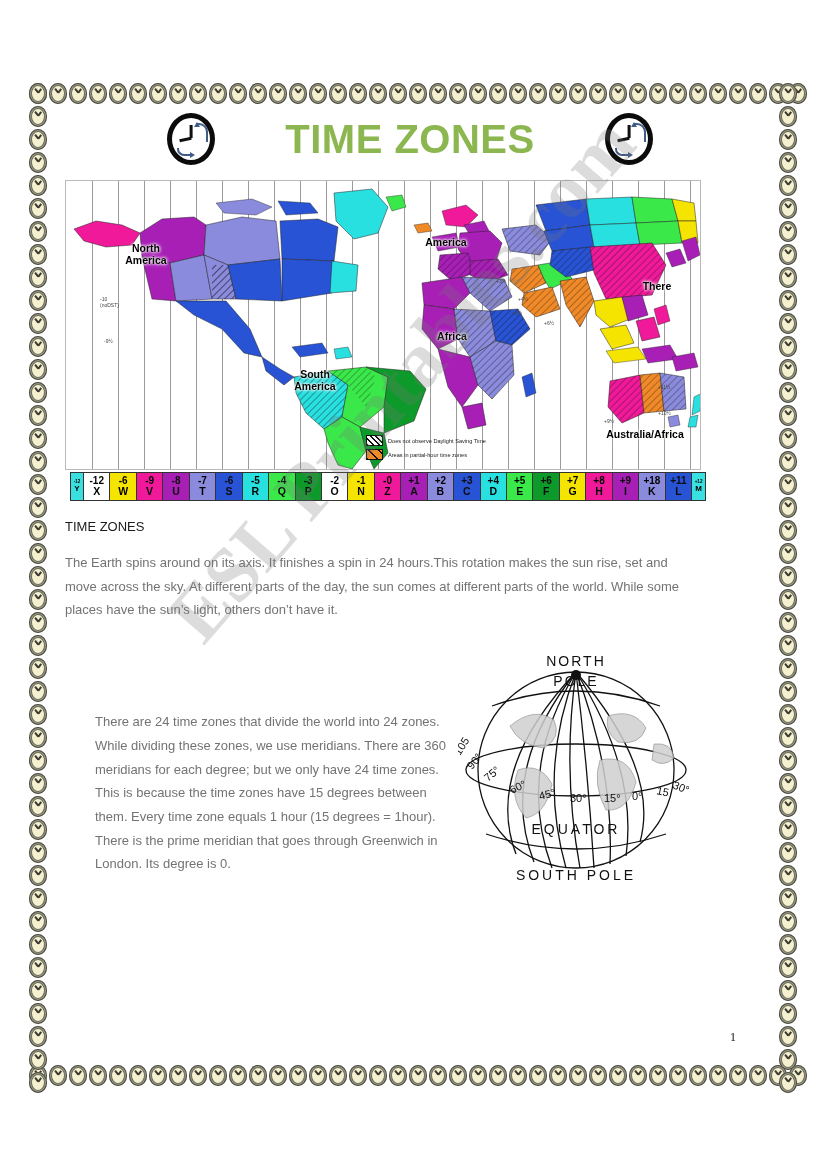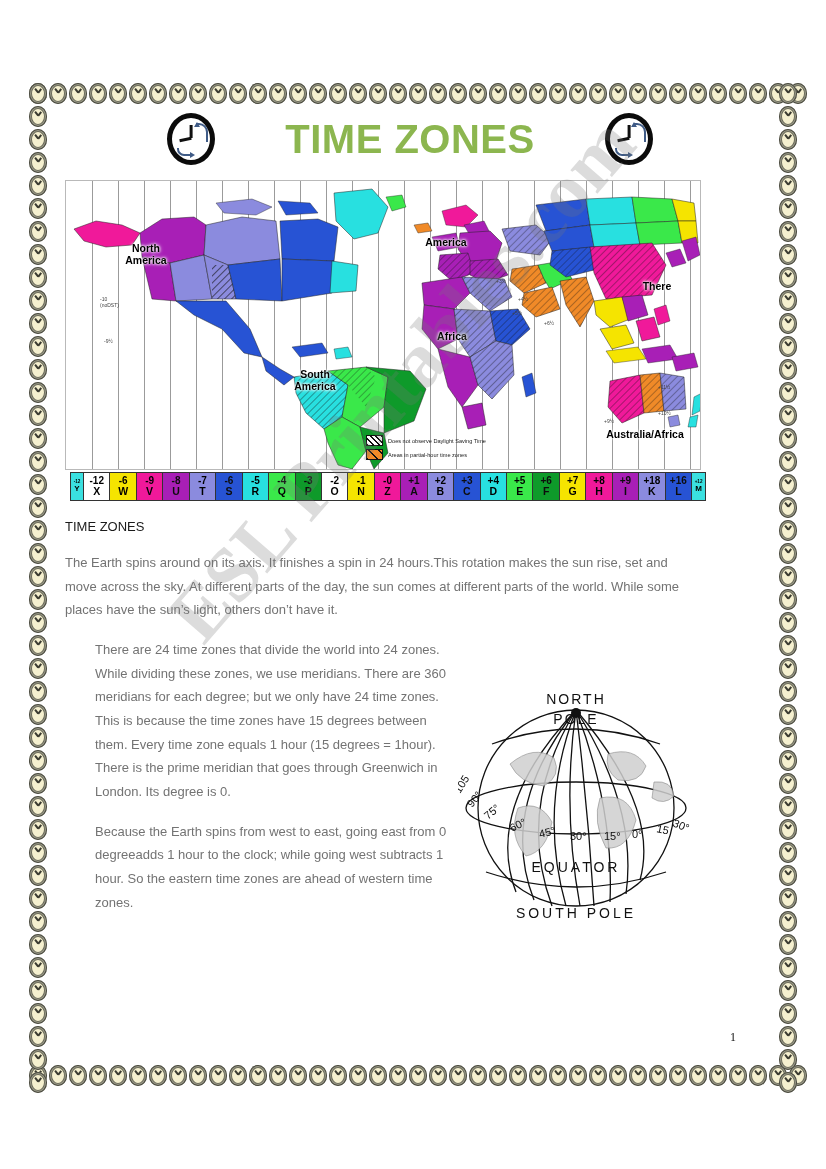--- a/index.html
+++ b/index.html
@@ -1642,38 +1642,37 @@
         </div>
         <div class="tz-cell" style="background: rgb(168, 31, 182); color: rgb(13, 13, 13);">
           <div class="tz-off">+9</div>
           <div class="tz-ltr">I</div>
         </div>
         <div class="tz-cell" style="background: rgb(139, 139, 222);">
           <div class="tz-off">+18</div>
           <div class="tz-ltr">K</div>
         </div>
         <div class="tz-cell" style="background: rgb(39, 83, 212); color: rgb(13, 13, 13);">
-          <div class="tz-off">+16</div>
+          <div class="tz-off">+11</div>
           <div class="tz-ltr">L</div>
         </div>
         <div class="tz-cell edge" style="background: rgb(58, 224, 224);">
           <div class="tz-off">+12</div>
           <div class="tz-ltr">M</div>
         </div>
       </div>
   </div>
 
   <div id="body-text">
     <div class="subhead">TIME ZONES</div>
     <p class="para">The Earth spins around on its axis. It finishes a spin in 24 hours.This rotation makes the sun rise, set and move across the sky. At different parts of the day, the sun comes at different parts of the world. While some places have the sun’s light, others don’t have it.</p>
 
     <div id="lower-columns">
       <div id="text-col">
         <p class="para">There are 24 time zones that divide the world into 24 zones. While dividing these zones, we use meridians. There are 360 meridians for each degree; but we only have 24 time zones. This is because the time zones have 15 degrees between them.  Every time zone equals 1 hour (15 degrees = 1hour). There is the prime meridian that goes through Greenwich in London. Its degree is 0.</p>
-        <p class="para">Because the Earth spins from west to east, going east from 0 degreeadds 1 hour to the clock; while going west subtracts 1 hour. So the eastern time zones are ahead of western time zones.</p>
       </div>
 
       <div id="globe-col">
         <svg id="globe-svg" width="240" height="250" viewBox="0 0 240 250">
           <g fill="none" stroke="#111" stroke-width="1.3">
             <circle cx="118" cy="128" r="98"></circle>
 
             <ellipse cx="118" cy="128" rx="110" ry="26"></ellipse>
 
             <path d="M34,64 Q118,34 202,64"></path>

